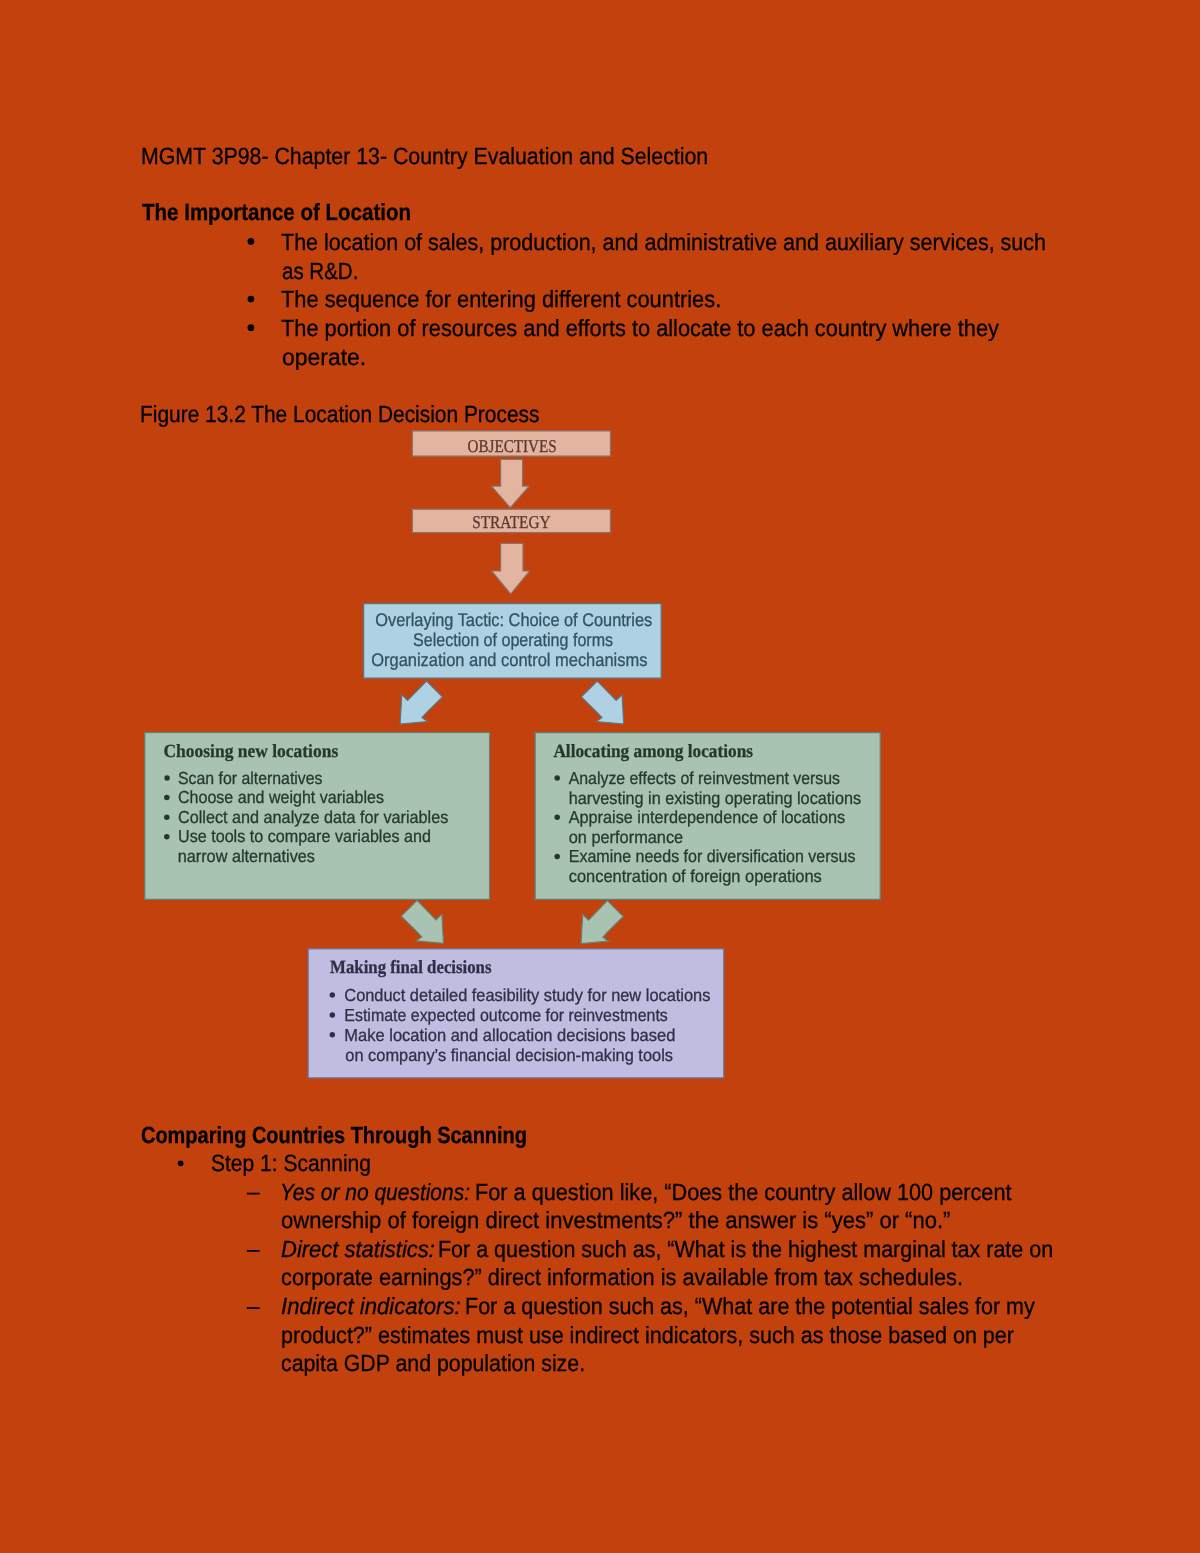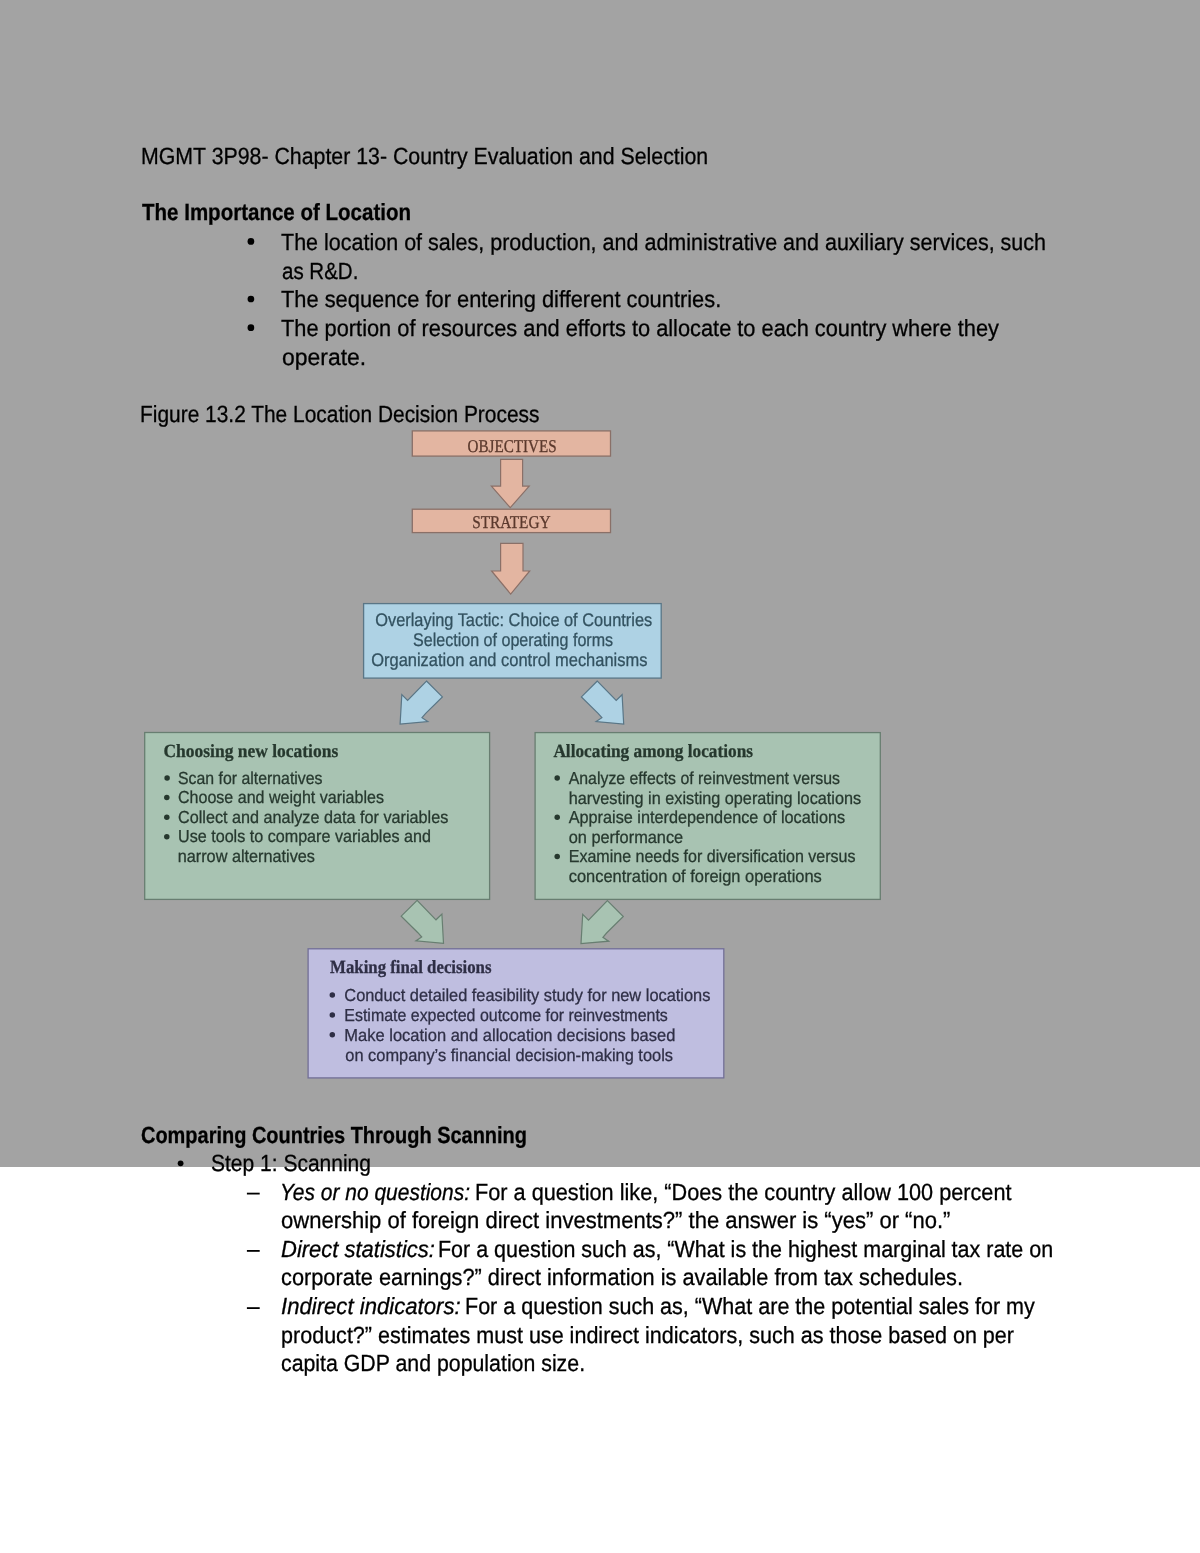--- a/index.html
+++ b/index.html
@@ -1,19 +1,19 @@
 <!DOCTYPE html>
 <html><head>
 <meta charset="utf-8">
 <style>
 html,body{margin:0;padding:0;background:#ffffff;}
 body{width:1200px;height:1553px;position:relative;overflow:hidden;
      font-family:"Liberation Sans",sans-serif;color:#000;
      -webkit-font-smoothing:antialiased;text-rendering:geometricPrecision;}
-.page{position:absolute;left:0;top:0;width:1200px;height:1167px;background:#a3a3a3;}
+.page{position:absolute;left:0;top:0;width:1200px;height:1553px;background:#c2410c;}
 .ln{position:absolute;white-space:pre;font-size:23.40px;line-height:23.40px;
     transform-origin:0 0;color:#000;-webkit-text-stroke:0.3px #000;}
 svg.figure{position:absolute;left:0;top:0;}
 </style>
 </head>
 <body>
 
 <div class="page">
 <div class="ln" style="left:140.8px;top:145.02px;transform:scaleX(0.9114)">MGMT 3P98- Chapter 13- Country Evaluation and Selection</div>
 <div class="ln" style="left:141.9px;top:200.62px;font-weight:700;transform:scaleX(0.8772)">The Importance of Location</div>

